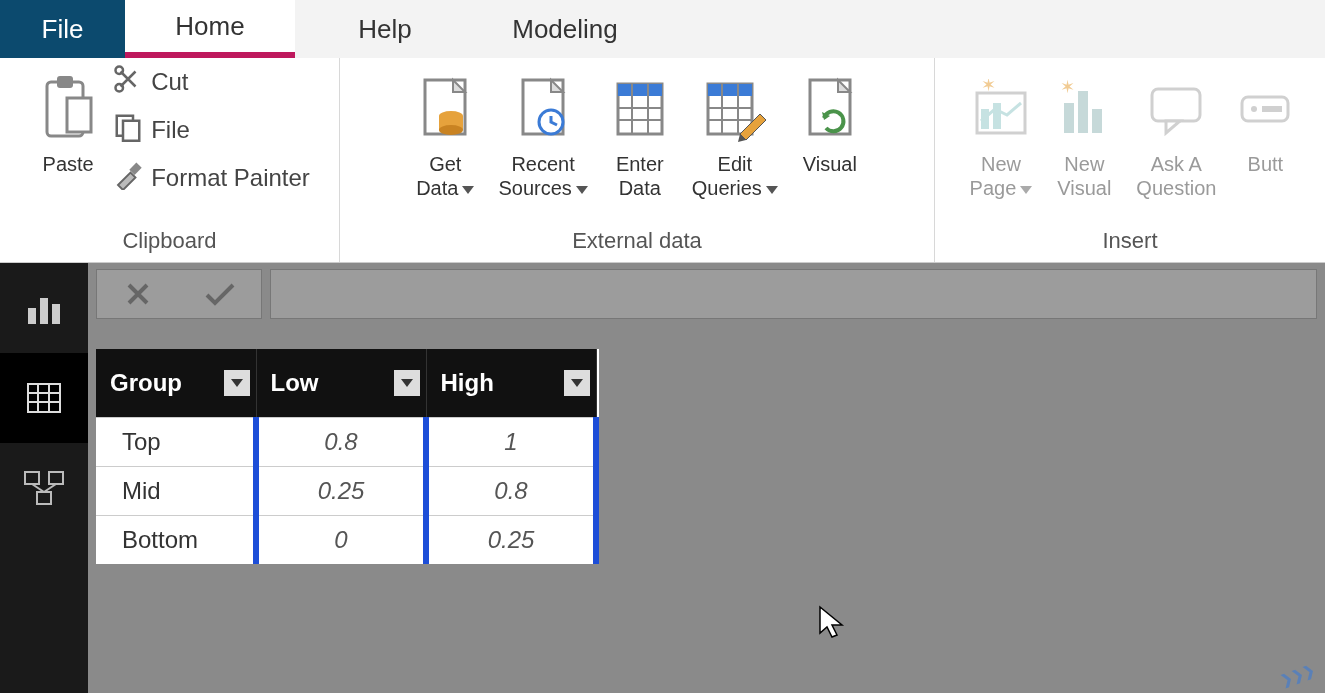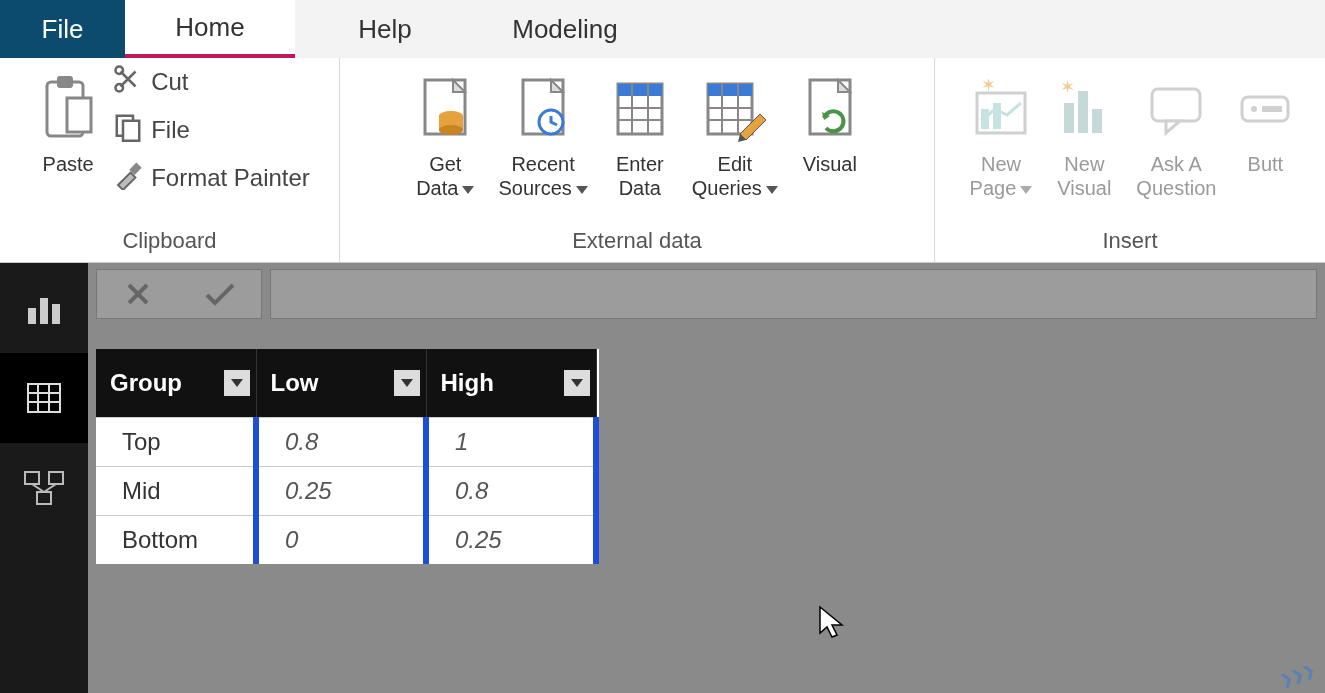--- a/index.html
+++ b/index.html
@@ -2,21 +2,21 @@
 <html><head>
 <meta charset="utf-8">
 <style>
 * { box-sizing: border-box; margin: 0; padding: 0; font-family: "Segoe UI", Tahoma, sans-serif; }
 body { width: 1325px; height: 693px; overflow: hidden; background: #8a8a8a; }
 
 
 .tabs { display: flex; height: 58px; background: #fff; }
 .tab { display: flex; align-items: center; justify-content: center; font-size: 26px; color: #333; cursor: pointer; }
 .tab-file { width: 125px; background: #0c4a6e; color: #fff; }
-.tab-home { width: 170px; background: #fff; border-bottom: 4px solid #be185d; }
+.tab-home { width: 170px; background: #fff; border-bottom: 6px solid #be185d; }
 .tab-modeling { width: 180px; background: #f3f3f3; }
 .tab-help { width: 180px; background: #f3f3f3; }
 .tabs-rest { flex: 1; background: #f3f3f3; }
 
 
 .ribbon { display: flex; height: 205px; background: #fff; border-bottom: 1px solid #ccc; }
 .group { display: flex; flex-direction: column; align-items: center; border-right: 1px solid #d8d8d8; padding: 6px 10px 4px 10px; }
 .group-body { flex: 1; display: flex; align-items: flex-start; }
 .group-label { font-size: 22px; color: #555; padding-bottom: 4px; }
 
@@ -44,21 +44,21 @@
 
 .workspace { display: flex; height: calc(693px - 58px - 205px); }
 .canvas { flex: 1; background: #8a8a8a; position: relative; padding: 24px 0 0 8px; }
 
 
 .data-table { border-collapse: collapse; background: #fff; }
 .data-table th { background: #111; color: #fff; font-size: 24px; font-weight: 600; text-align: left; padding: 20px 14px; position: relative; border-right: 1px solid #333; }
 .data-table th .filter { position: absolute; right: 6px; top: 50%; transform: translateY(-50%); width: 26px; height: 26px; background: #ddd; display: flex; align-items: center; justify-content: center; cursor: pointer; }
 .data-table th .filter .tri { width: 0; height: 0; border-left: 6px solid transparent; border-right: 6px solid transparent; border-top: 8px solid #333; }
 .data-table td { font-size: 24px; padding: 10px 26px; border-top: 1px solid #ccc; border-right: 6px solid #1d4ed8; color: #333; }
-.data-table td.num { text-align: left; font-style: italic; color: #555; }
+.data-table td.num { text-align: center; font-style: italic; color: #555; }
 .col-group { width: 160px; }
 .col-low { width: 170px; margin-left: 9px; }
 .col-high { width: 170px; }
 
 .cursor { position: absolute; left: 730px; top: 280px; }
 .subscribe-badge { position: absolute; right: 10px; bottom: 10px; transform: rotate(-20deg); color: #3b7bd6; font-size: 14px; font-weight: bold; opacity: 0.6; }
 </style>
 </head>
 <body>
 

